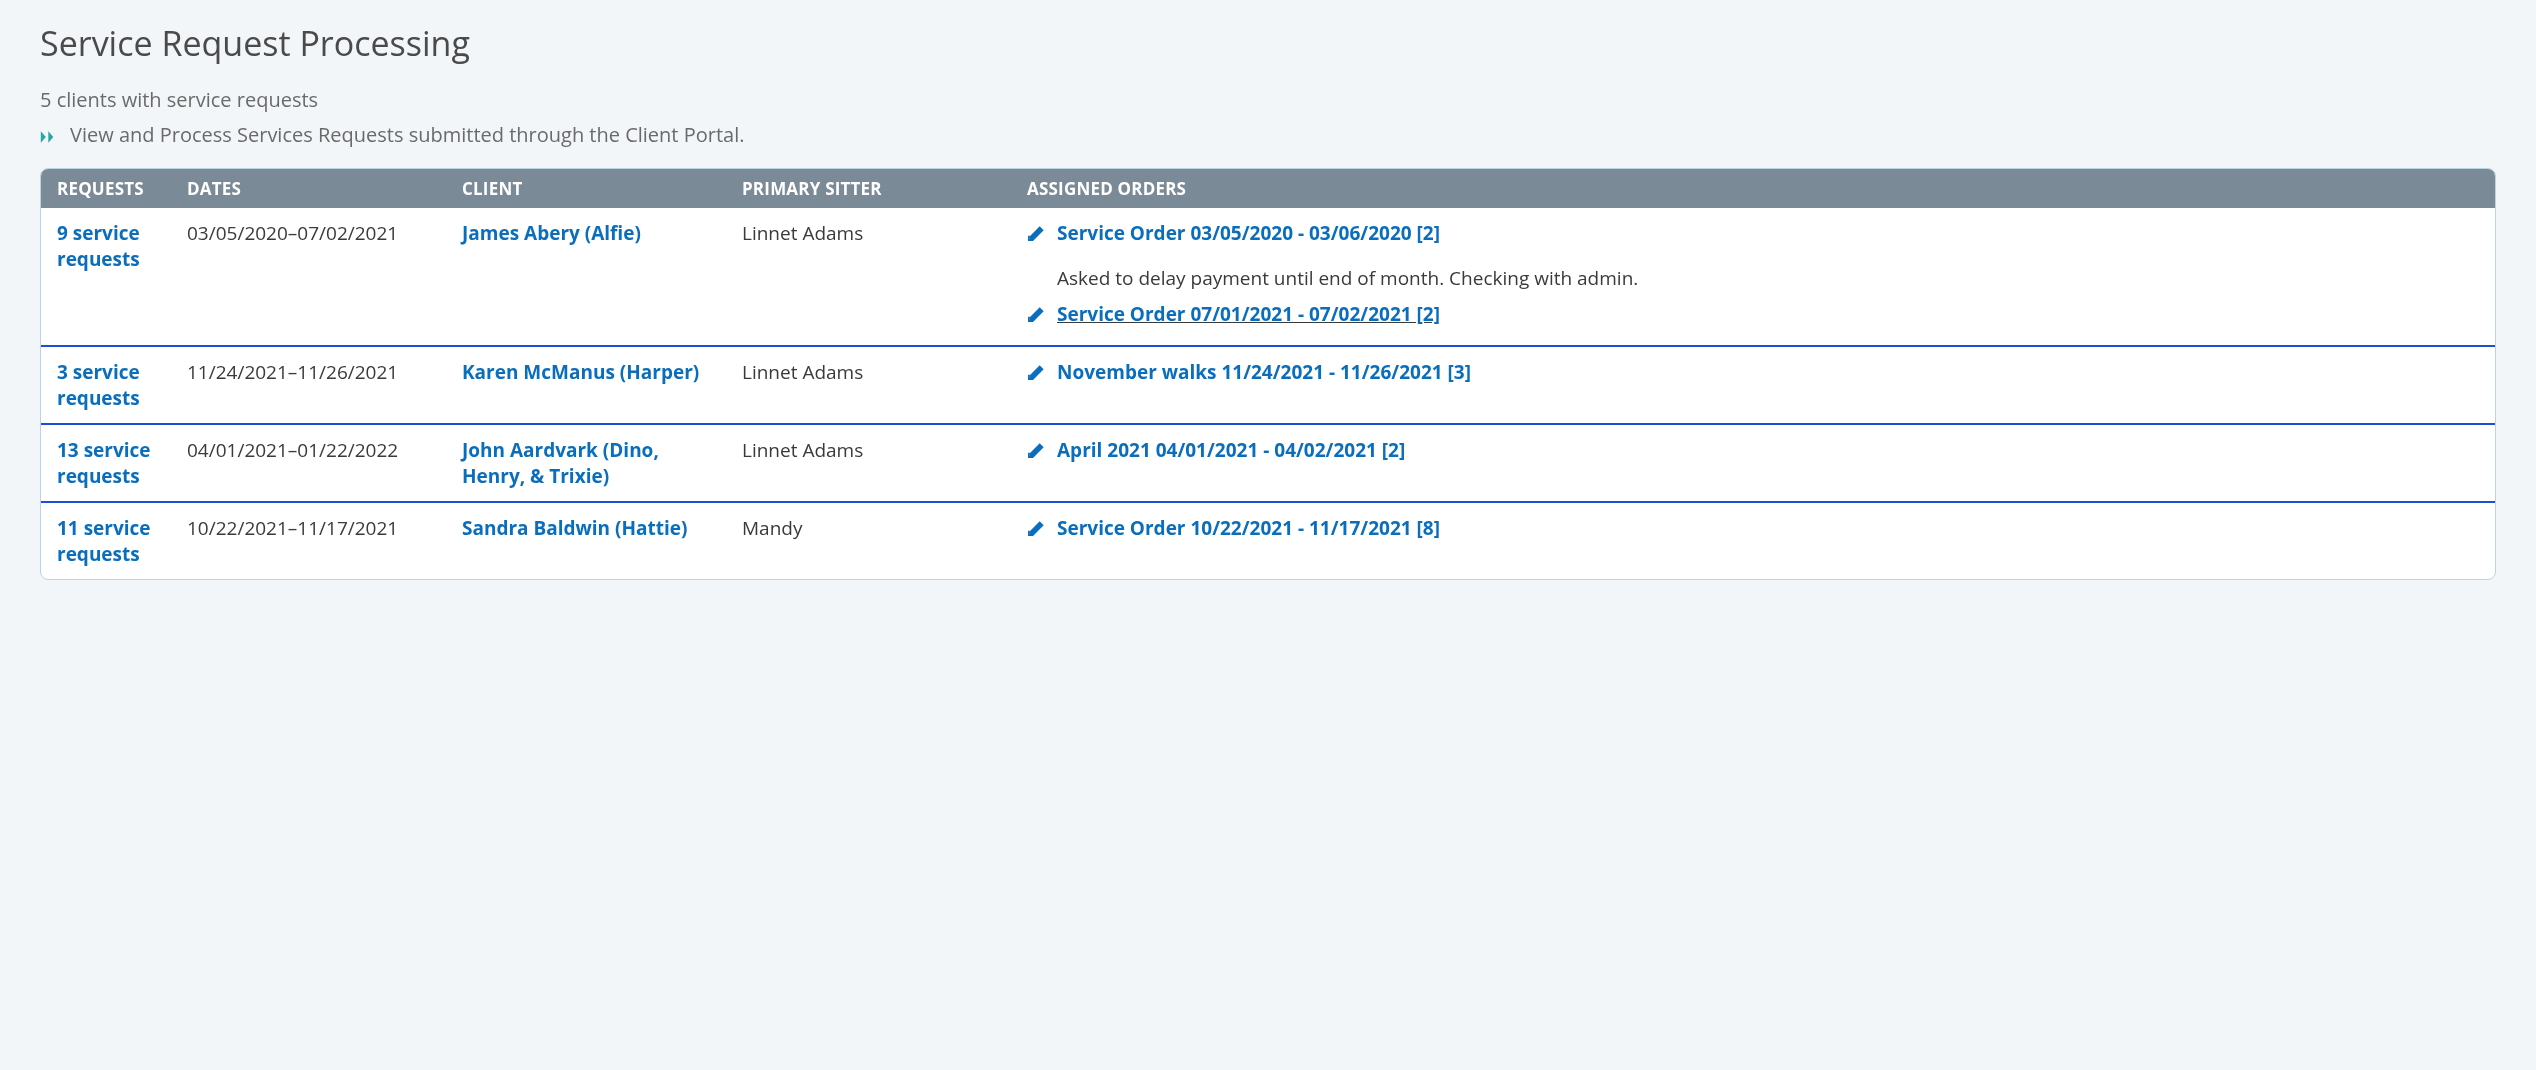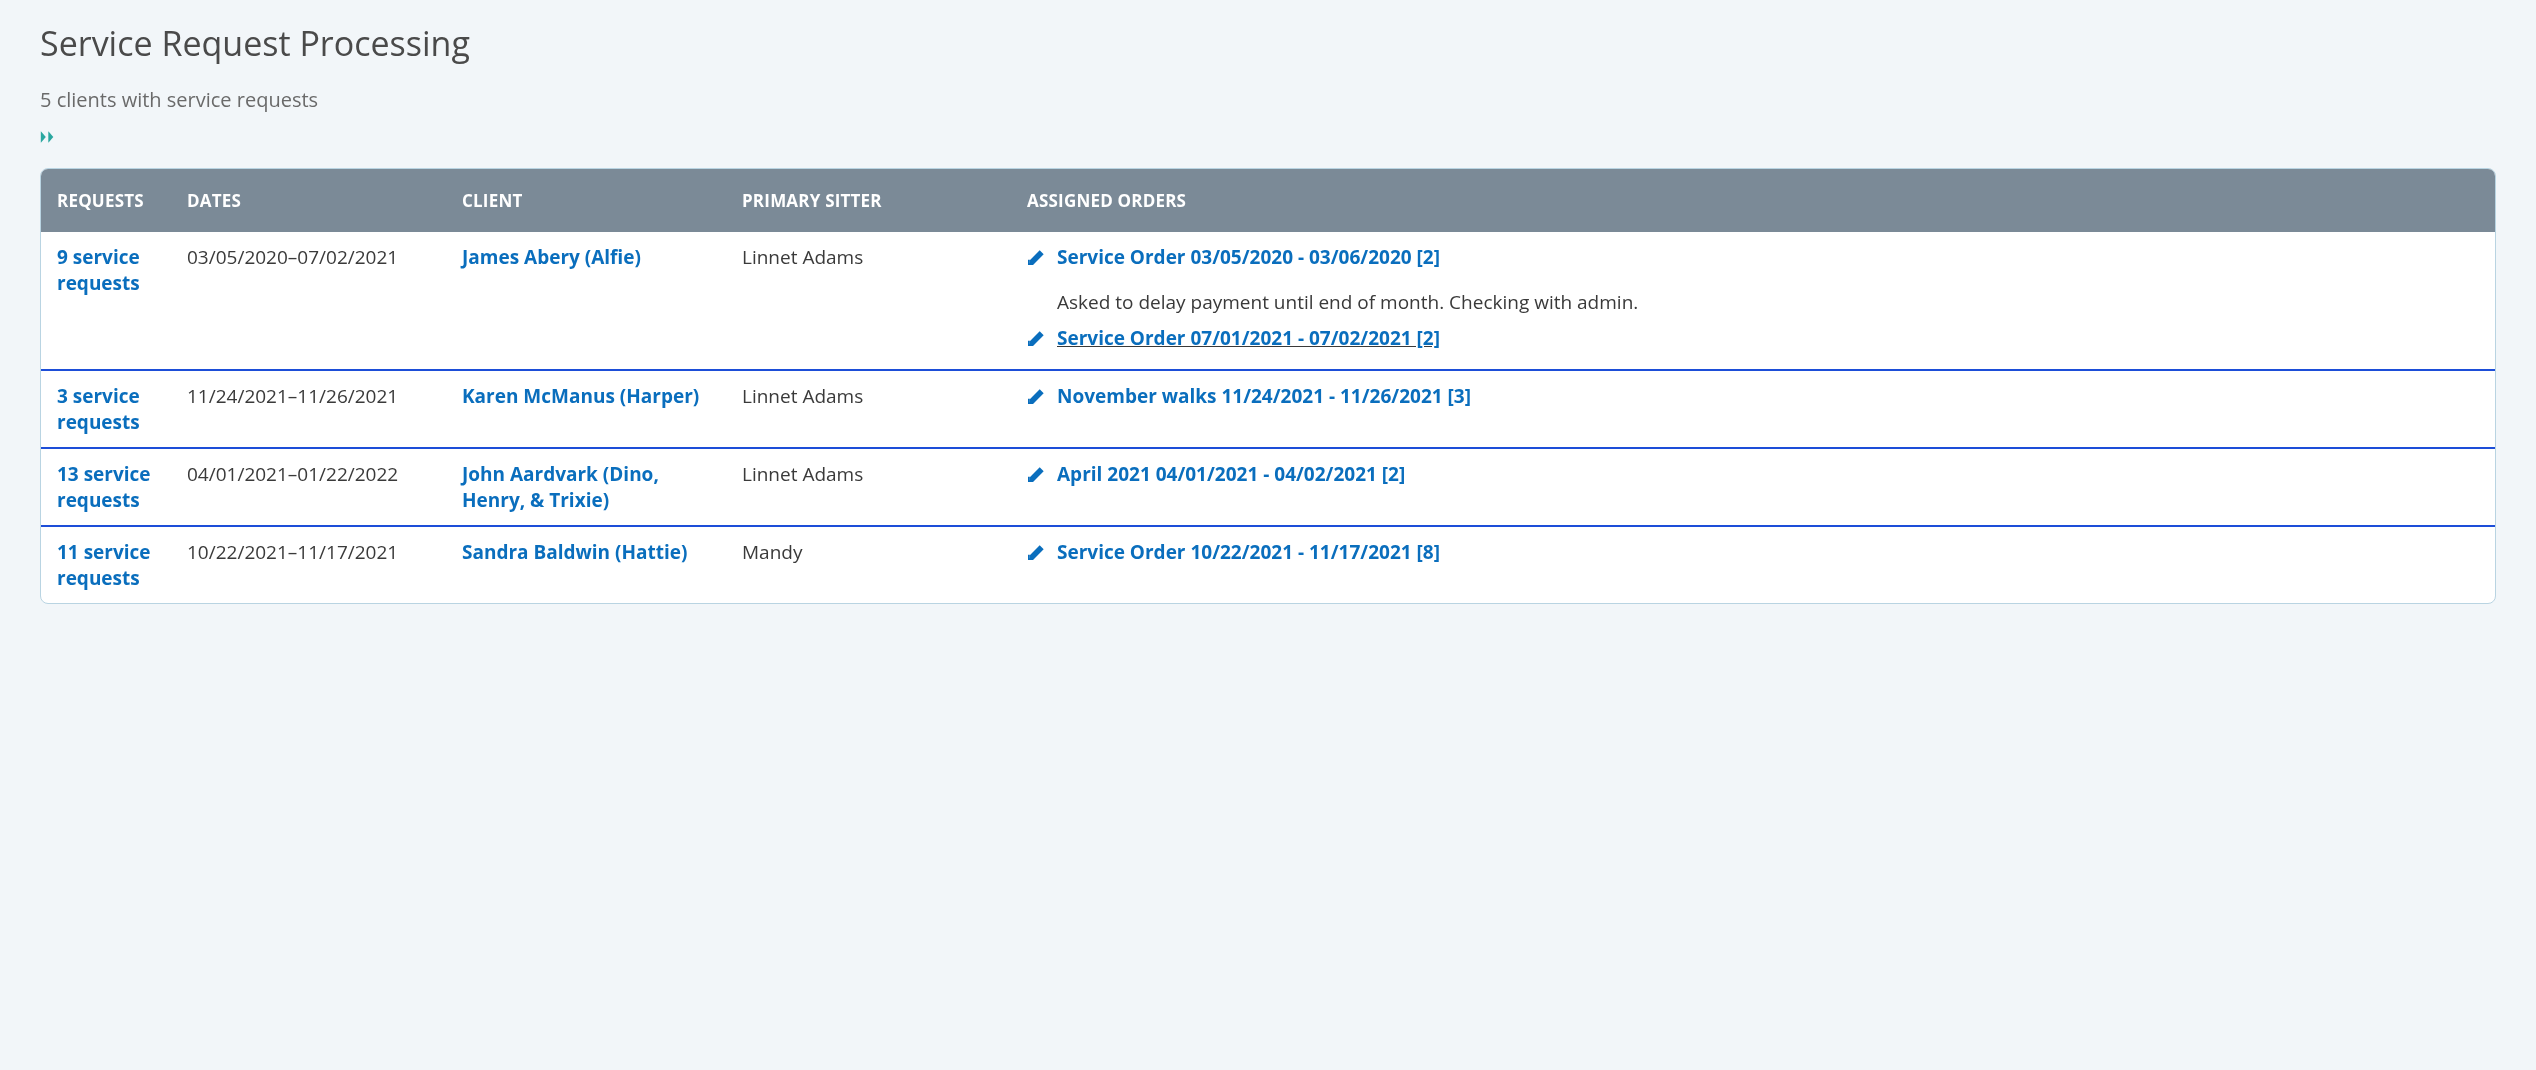--- a/index.html
+++ b/index.html
@@ -39,21 +39,21 @@
     table {
       width: 100%;
       border-collapse: collapse;
     }
     thead th {
       background: #7b8a97;
       color: #fff;
       text-align: left;
       font-size: 17px;
       font-weight: 700;
-      padding: 20px 16px;
+      padding: 8px 16px;
       letter-spacing: 0.2px;
     }
     tbody td {
       vertical-align: top;
       padding: 12px 16px;
       font-size: 19px;
       color: #3a3a3a;
       border-top: 2px solid #1d4ed8;
     }
     tbody tr:first-child td { border-top: none; }
@@ -98,20 +98,21 @@
 <h1 class="page-title">Service Request Processing</h1>
 <div class="page-subtitle">5 clients with service requests</div>
 
 <div class="description-row">
   <span class="chevrons-icon">
     <svg viewBox="0 0 24 16" fill="#2aa7a0">
         <path d="M1 1 L7 8 L1 15 Z"></path>
         <path d="M10 1 L16 8 L10 15 Z"></path>
       </svg>
   </span>
+  <span>View and Process Services Requests submitted through the Client Portal.</span>
 </div>
 
 <div class="table-wrapper">
   <table>
     <thead>
       <tr>
         <th class="col-requests">REQUESTS</th>
         <th class="col-dates">DATES</th>
         <th class="col-client">CLIENT</th>
         <th class="col-sitter">PRIMARY SITTER</th>

